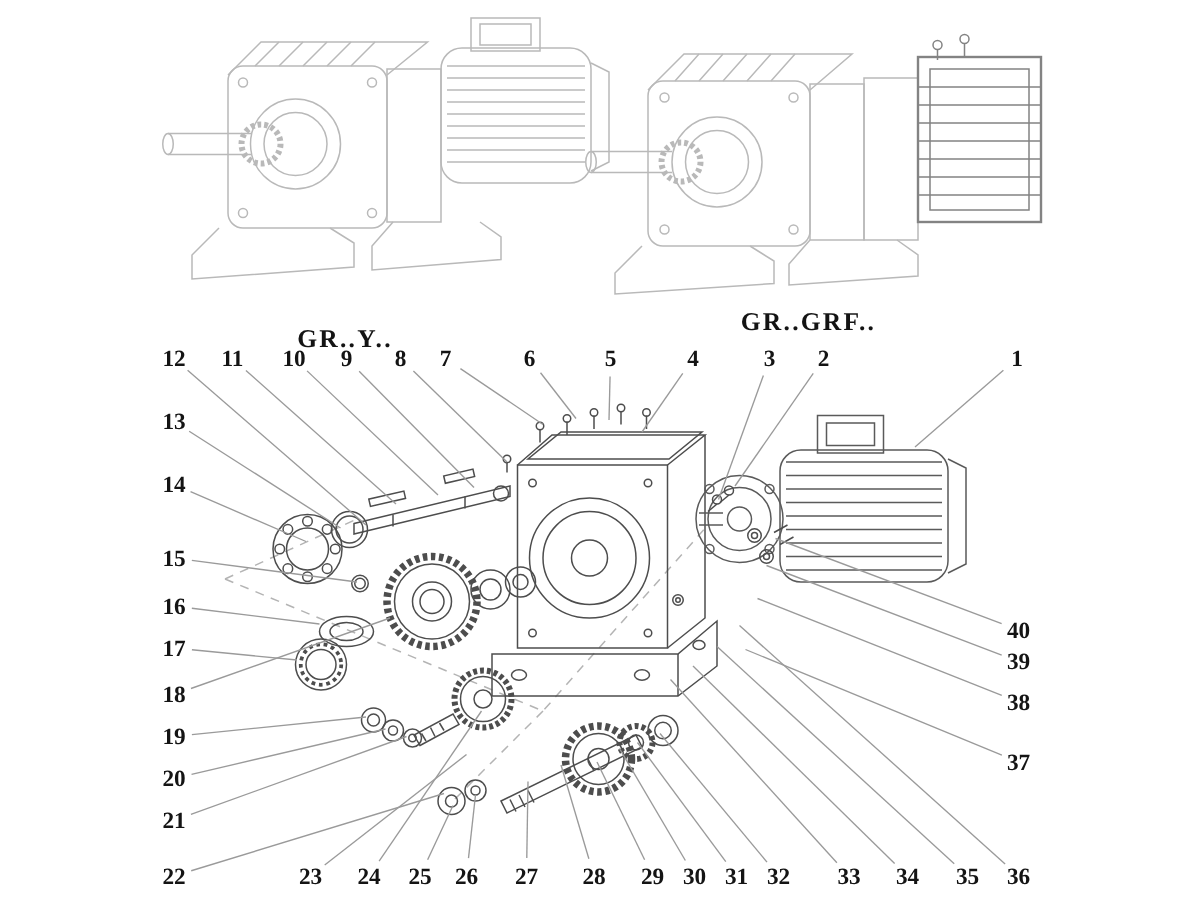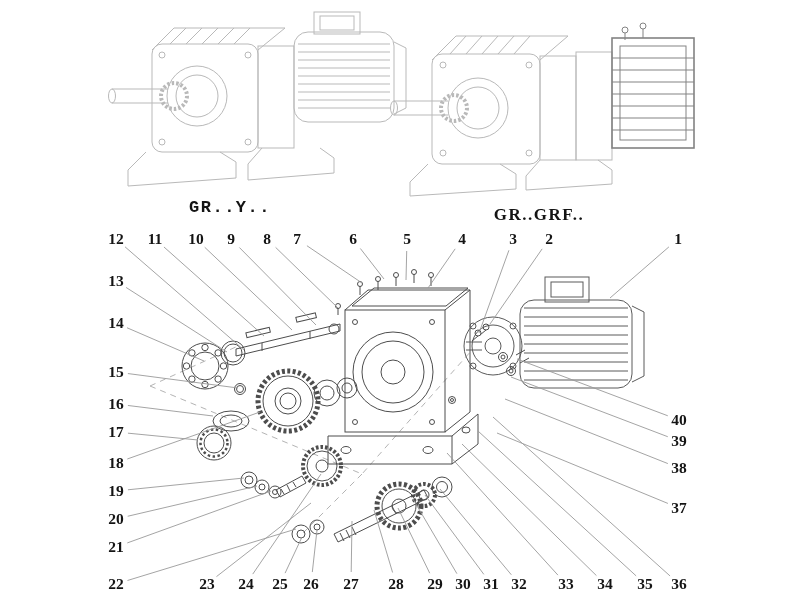--- a/index.html
+++ b/index.html
@@ -4,21 +4,21 @@
 <style>
   * { margin:0; padding:0; box-sizing:border-box; }
   html,body { width:800px; height:600px; background:#ffffff; overflow:hidden; }
   body { position:relative; font-family:"Liberation Serif", serif; }
   .stage { position:absolute; left:0; top:0; width:800px; height:600px; }
   .caption {
     position:absolute; transform:translateX(-50%);
     font-family:"Liberation Serif", serif; font-weight:700;
     font-size:17px; letter-spacing:1.5px; color:#141414; white-space:nowrap;
   }
-  .caption-left  { left:230px; top:198px;font-family:Liberation Mono, monospace; }
+  .caption-left  { left:230px; top:216px; }
   .caption-right { left:539px; top:205px; }
   #scene { position:absolute; left:0; top:0; }
   #scene .lbl {
     font-family:"Liberation Serif", serif; font-size:15.5px; font-weight:600;
     fill:#141414; text-anchor:middle;
   }
   #leaders line { stroke:#9a9a9a; stroke-width:0.9; }
   .teeth  { stroke-width:5; stroke-dasharray:3 2.4; }
   .teeth2 { stroke-width:4; stroke-dasharray:2.6 2; }
 </style>

